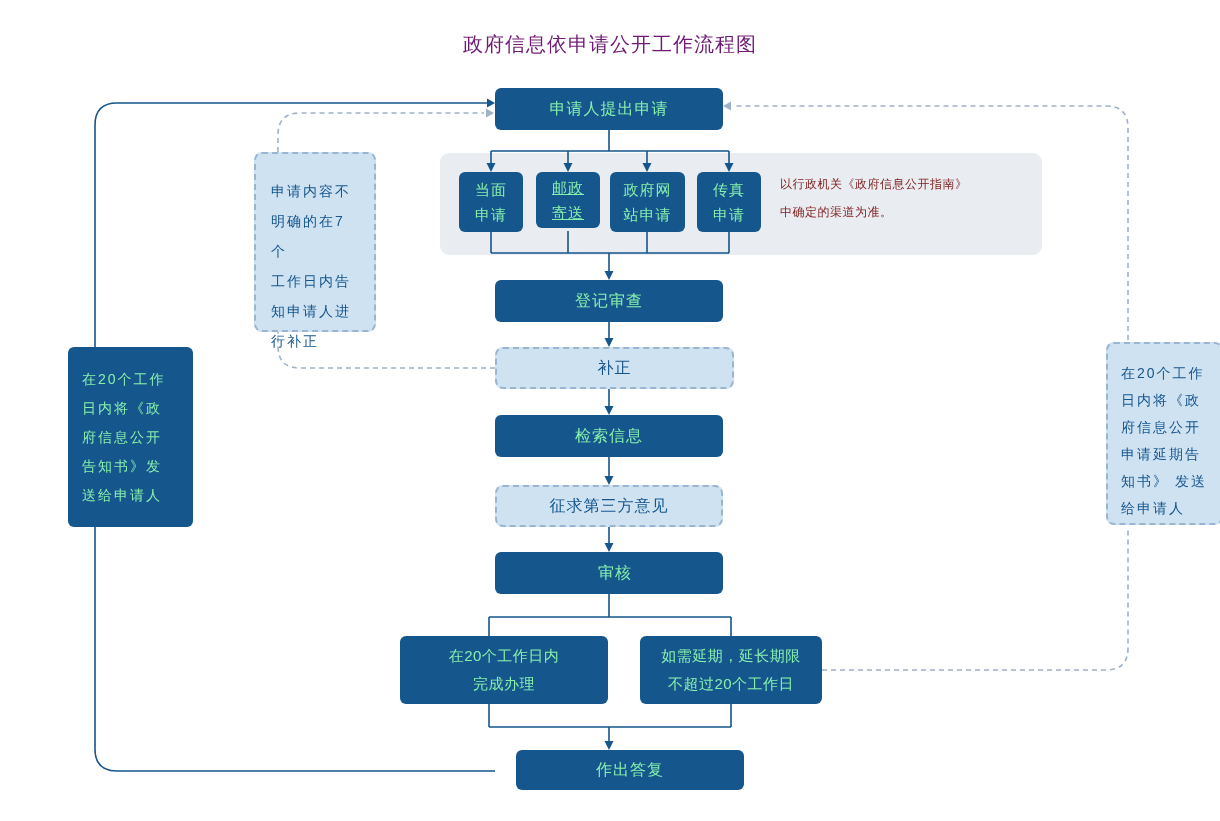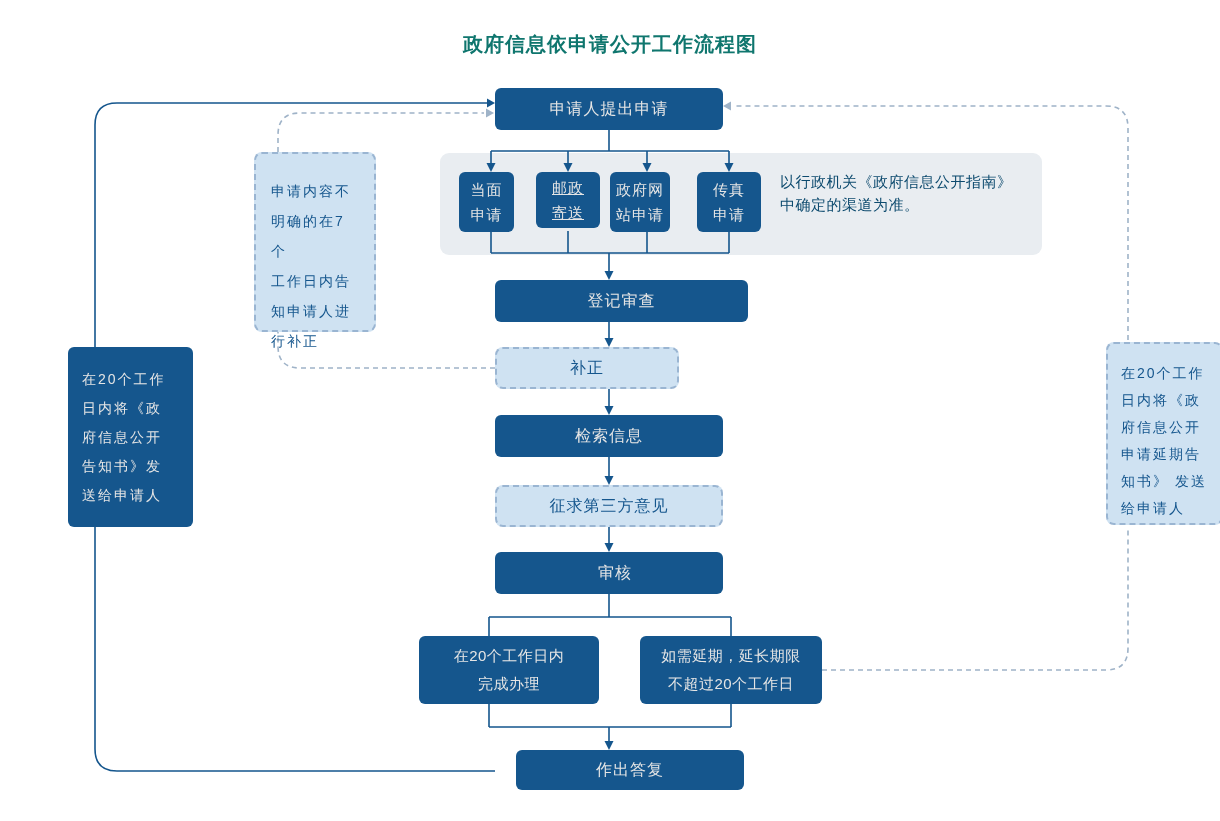--- a/index.html
+++ b/index.html
@@ -1,31 +1,31 @@
 <!DOCTYPE html>
 <html><head>
 <meta charset="utf-8">
 <style>
   html,body{margin:0;padding:0;background:#fff;}
   body{font-family:"Liberation Sans","DejaVu Sans",sans-serif;}
   .canvas{position:relative;width:1220px;height:821px;background:#fff;overflow:hidden;}
   .title{position:absolute;left:0;top:31px;width:1220px;text-align:center;
-         font-size:20px;font-weight:bold;color:#0f766e;letter-spacing:1px;}
+         font-size:20px;font-weight:normal;color:#701a75;letter-spacing:1px;}
   svg.connectors{position:absolute;left:0;top:0;z-index:2;}
   .container{position:absolute;background:#e9edf1;border-radius:9px;z-index:1;}
   .node{position:absolute;display:flex;align-items:center;justify-content:center;
         box-sizing:border-box;border-radius:6px;z-index:3;text-align:center;
         white-space:pre-line;line-height:26px;}
-  .dark{background:#15568d;color:#e5e5e5;}
+  .dark{background:#15568d;color:#86efac;}
   .light{background:#cfe2f2;border:2px dashed #9ab5d2;border-radius:8px;color:#15568d;}
   .main{font-size:16px;letter-spacing:1px;}
   .chan{font-size:15px;letter-spacing:1px;line-height:25px;}
   .branch{font-size:15px;letter-spacing:0.5px;line-height:28px;}
   .sidebox{display:block;text-align:justify;letter-spacing:2px;margin-left:36px;}
-  .channote{position:absolute;z-index:3;color:#0c4a6e;font-size:15px;line-height:23px;
+  .channote{position:absolute;z-index:3;color:#7f1d1d;font-size:12px;line-height:28px;
             white-space:pre-line;letter-spacing:0.5px;}
 </style>
 </head>
 <body>
 
 <div class="canvas">
 
   <div class="container" style="left:440px;top:153px;width:602px;height:102px;"></div>
 
   <svg class="connectors" width="1220" height="821" viewBox="0 0 1220 821">
@@ -63,43 +63,43 @@
     <g fill="#9fb3c8">
       <path d="M486 108.5 V117.5 L494 113 Z"></path>
       <path d="M731 101.5 V110.5 L723 106 Z"></path>
     </g>
   </svg>
 
   <div class="title">政府信息依申请公开工作流程图</div>
 
   <div class="node dark main" style="left:495px;top:88px;width:228px;height:42px;">申请人提出申请</div>
 
-  <div class="node dark chan" style="left:459px;top:172px;width:55px;height:60px;">当面
+  <div class="node dark chan" style="left:459px;top:172px;width:64px;height:60px;">当面
 申请</div>
   <div class="node dark chan" style="left:536px;top:172px;width:64px;height:56px;text-decoration:underline;">邮政
 寄送</div>
-  <div class="node dark chan" style="left:610px;top:172px;width:60px;height:60px;">政府网
+  <div class="node dark chan" style="left:610px;top:172px;width:75px;height:60px;">政府网
 站申请</div>
   <div class="node dark chan" style="left:697px;top:172px;width:64px;height:60px;">传真
 申请</div>
 
   <div class="channote" style="left:780px;top:170px;width:256px;">以行政机关《政府信息公开指南》
 中确定的渠道为准。</div>
 
-  <div class="node dark main" style="left:495px;top:280px;width:253px;height:42px;">登记审查</div>
+  <div class="node dark main" style="left:495px;top:280px;width:228px;height:42px;">登记审查</div>
 
-  <div class="node light main" style="left:495px;top:347px;width:184px;height:42px;">补正</div>
+  <div class="node light main" style="left:495px;top:347px;width:239px;height:42px;">补正</div>
 
   <div class="node light main" style="left:495px;top:485px;width:228px;height:42px;">征求第三方意见</div>
 
   <div class="node dark main" style="left:495px;top:415px;width:228px;height:42px;">检索信息</div>
 
   <div class="node dark main" style="left:495px;top:552px;width:228px;height:42px;padding-left:12px;">审核</div>
 
-  <div class="node dark branch" style="left:419px;top:636px;width:180px;height:68px;">在20个工作日内
+  <div class="node dark branch" style="left:400px;top:636px;width:208px;height:68px;">在20个工作日内
 完成办理</div>
   <div class="node dark branch" style="left:640px;top:636px;width:182px;height:68px;text-align:center;">如需延期，延长期限
 不超过20个工作日</div>
 
   <div class="node dark main" style="left:495px;top:750px;width:228px;height:40px;margin-left:21px;">作出答复</div>
 
   <div class="node dark sidebox" style="left:32px;top:347px;width:125px;height:180px;padding:18px 14px;
               font-size:14px;line-height:29px;text-align:left;">在20个工作
 日内将《政
 府信息公开

